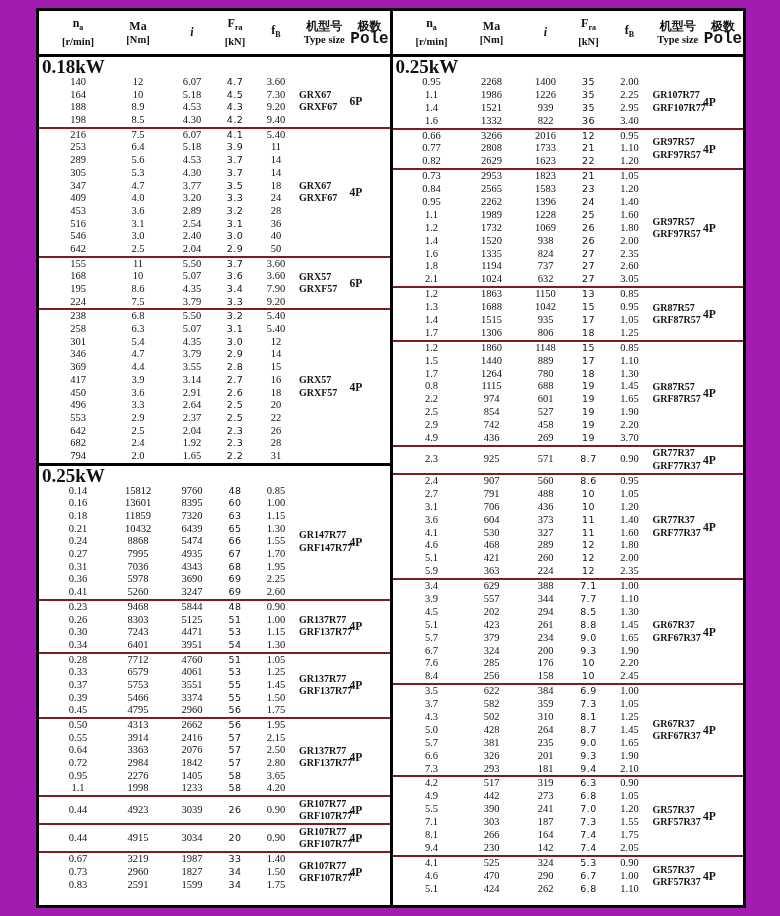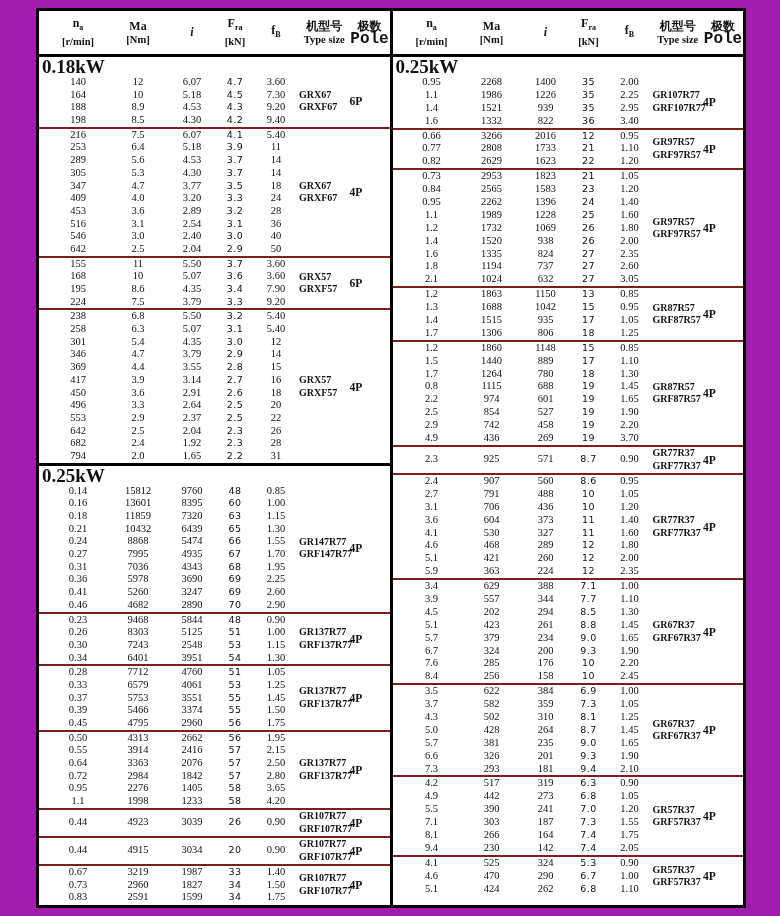--- a/index.html
+++ b/index.html
@@ -386,27 +386,20 @@
                 <span class="cell c3">69</span>
                 <span class="cell c4">2.25</span>
               </div>
               <div class="row">
                 <span class="cell c0">0.41</span>
                 <span class="cell c1">5260</span>
                 <span class="cell c2">3247</span>
                 <span class="cell c3">69</span>
                 <span class="cell c4">2.60</span>
               </div>
-              <div class="row">
-                <span class="cell c0">0.46</span>
-                <span class="cell c1">4682</span>
-                <span class="cell c2">2890</span>
-                <span class="cell c3">70</span>
-                <span class="cell c4">2.90</span>
-              </div>
             </div>
             <div class="type">
               <div>GR147R77</div>
               <div>GRF147R77</div>
             </div>
             <div class="pole">4P</div>
           </div>
           <div class="block">
             <div class="vals">
               <div class="row">
@@ -419,21 +412,21 @@
               <div class="row">
                 <span class="cell c0">0.26</span>
                 <span class="cell c1">8303</span>
                 <span class="cell c2">5125</span>
                 <span class="cell c3">51</span>
                 <span class="cell c4">1.00</span>
               </div>
               <div class="row">
                 <span class="cell c0">0.30</span>
                 <span class="cell c1">7243</span>
-                <span class="cell c2">2548</span>
+                <span class="cell c2">4471</span>
                 <span class="cell c3">53</span>
                 <span class="cell c4">1.15</span>
               </div>
               <div class="row">
                 <span class="cell c0">0.34</span>
                 <span class="cell c1">6401</span>
                 <span class="cell c2">3951</span>
                 <span class="cell c3">54</span>
                 <span class="cell c4">1.30</span>
               </div>

